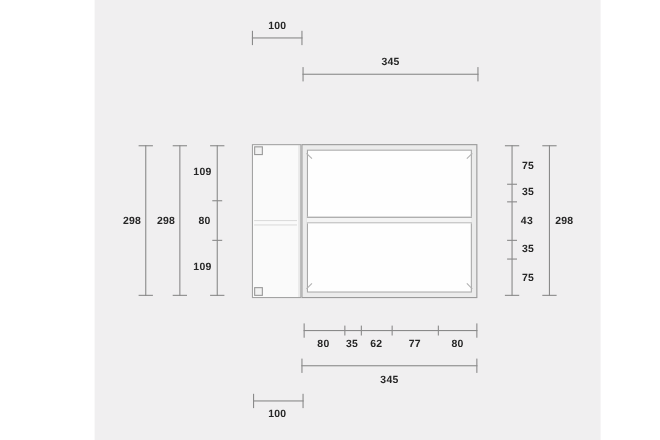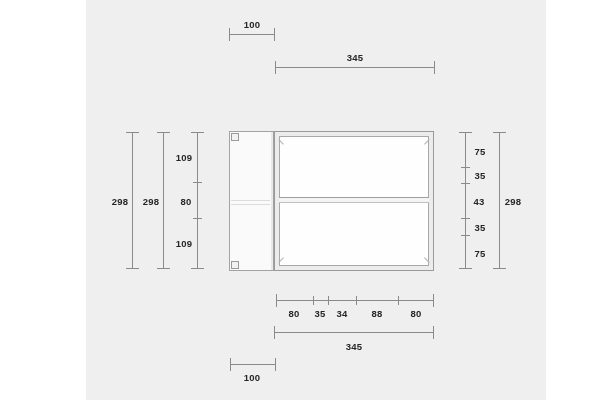--- a/index.html
+++ b/index.html
@@ -129,22 +129,22 @@
   <div class="dlabel" style="left:497px;top:201px;">298</div>
 
   <div class="dl dl-h" style="left:260px;top:300px;width:158px;">
     <div class="mtick h" style="left:37px;"></div>
     <div class="mtick h" style="left:52px;"></div>
     <div class="mtick h" style="left:80px;"></div>
     <div class="mtick h" style="left:122px;"></div>
   </div>
   <div class="dlabel" style="left:278px;top:313px;">80</div>
   <div class="dlabel" style="left:304px;top:313px;">35</div>
-  <div class="dlabel" style="left:326px;top:313px;">34</div>
-  <div class="dlabel" style="left:361px;top:313px;">88</div>
+  <div class="dlabel" style="left:326px;top:313px;">62</div>
+  <div class="dlabel" style="left:361px;top:313px;">77</div>
   <div class="dlabel" style="left:400px;top:313px;">80</div>
 
   <div class="dl dl-h" style="left:258px;top:332px;width:160px;"></div>
   <div class="dlabel" style="left:338px;top:346px;">345</div>
 
   <div class="dl dl-h" style="left:214px;top:364px;width:46px;"></div>
   <div class="dlabel" style="left:236px;top:377px;">100</div>
 </div>
 
 </body></html>

